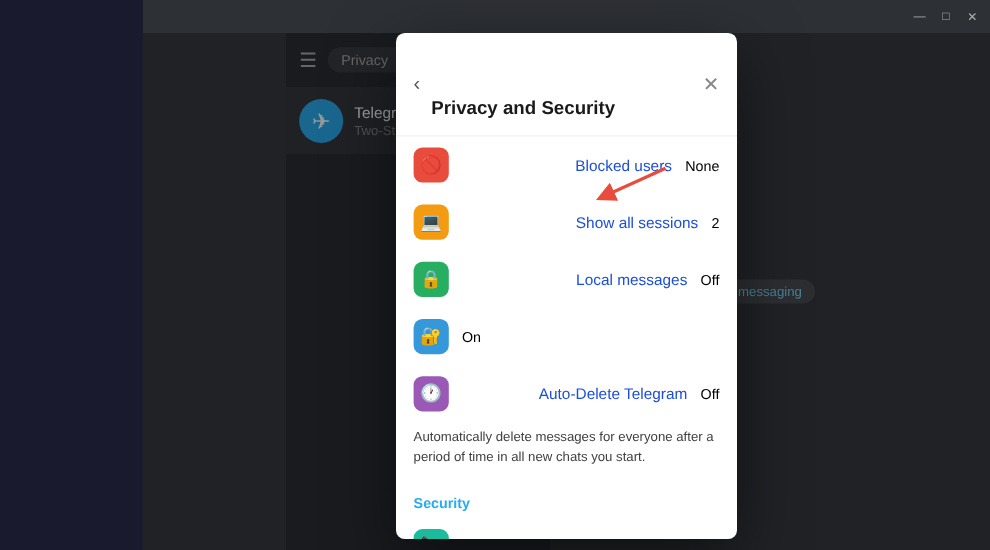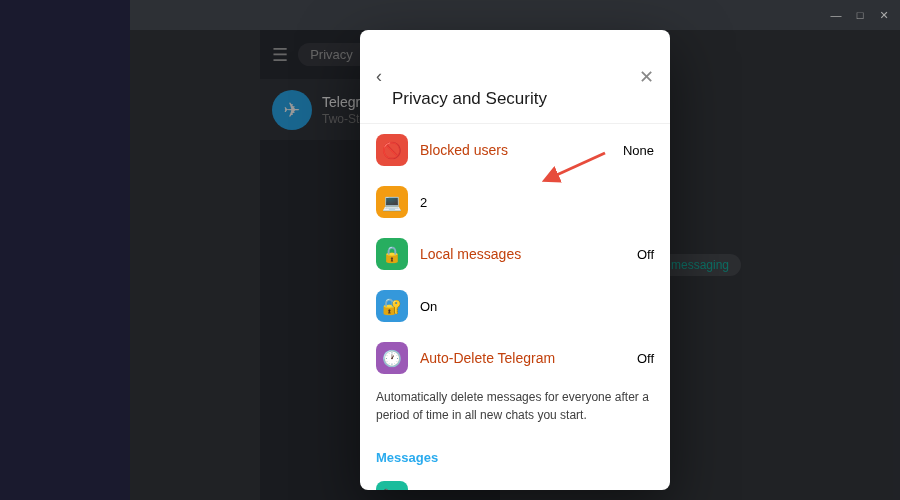--- a/index.html
+++ b/index.html
@@ -177,21 +177,21 @@
     .chat-main {
       flex: 1;
       background: #36393f;
       display: flex;
       align-items: center;
       justify-content: center;
     }
 
     .messaging-badge {
       background: rgba(255,255,255,0.1);
-      color: #14b8a6;
+      color: #7dd3fc;
       padding: 4px 12px;
       border-radius: 12px;
       font-size: 12px;
     }
 
     
     .modal-overlay {
       position: absolute;
       top: 30px;
       left: 130px;
@@ -228,21 +228,21 @@
       color: #555;
       font-size: 18px;
       cursor: pointer;
       display: flex;
       align-items: center;
     }
 
     .modal-title {
       flex: 1;
       font-size: 17px;
-      font-weight: 400;
+      font-weight: 700;
       color: #1a1a1a;
       margin-top: 45px;
     }
 
     .close-btn {
       color: #888;
       font-size: 18px;
       cursor: pointer;
       display: flex;
       align-items: center;
@@ -283,21 +283,22 @@
     .icon-red { background: #e74c3c; }
     .icon-orange { background: #f39c12; }
     .icon-green { background: #27ae60; }
     .icon-blue { background: #3498db; }
     .icon-purple { background: #9b59b6; }
     .icon-teal { background: #1abc9c; }
 
     .menu-label {
       flex: 1;
       font-size: 14px;
-      color: #c2410c;
+      color: #1d4ed8;
+      text-align: right;
     }
 
     .menu-value {
       font-size: 13px;
       color: #000000;
     }
 
     .description-text {
       padding: 4px 16px 12px;
       font-size: 12px;
@@ -376,20 +377,21 @@
 
 
       <div class="menu-item">
         <div class="menu-icon icon-red">🚫</div>
         <span class="menu-label">Blocked users</span>
         <span class="menu-value">None</span>
       </div>
 
       <div class="menu-item">
         <div class="menu-icon icon-orange">💻</div>
+        <span class="menu-label">Show all sessions</span>
         <span class="menu-value">2</span>
       </div>
 
       <div class="menu-item">
         <div class="menu-icon icon-green">🔒</div>
         <span class="menu-label">Local messages</span>
         <span class="menu-value">Off</span>
       </div>
 
       <div class="menu-item">
@@ -400,21 +402,21 @@
       <div class="menu-item">
         <div class="menu-icon icon-purple">🕐</div>
         <span class="menu-label">Auto-Delete Telegram</span>
         <span class="menu-value">Off</span>
       </div>
 
       <div class="description-text">
         Automatically delete messages for everyone after a period of time in all new chats you start.
       </div>
 
-      <div class="section-header">Messages</div>
+      <div class="section-header">Security</div>
 
       <div class="menu-item">
         <div class="menu-icon icon-teal">📞</div>
 
       </div>
 
     </div>
 
     <div class="arrow-annotation" style="top: 118px; left: 160px; width: 90px; height: 50px;">
       <svg class="arrow-svg" width="90" height="50" viewBox="0 0 90 50">

